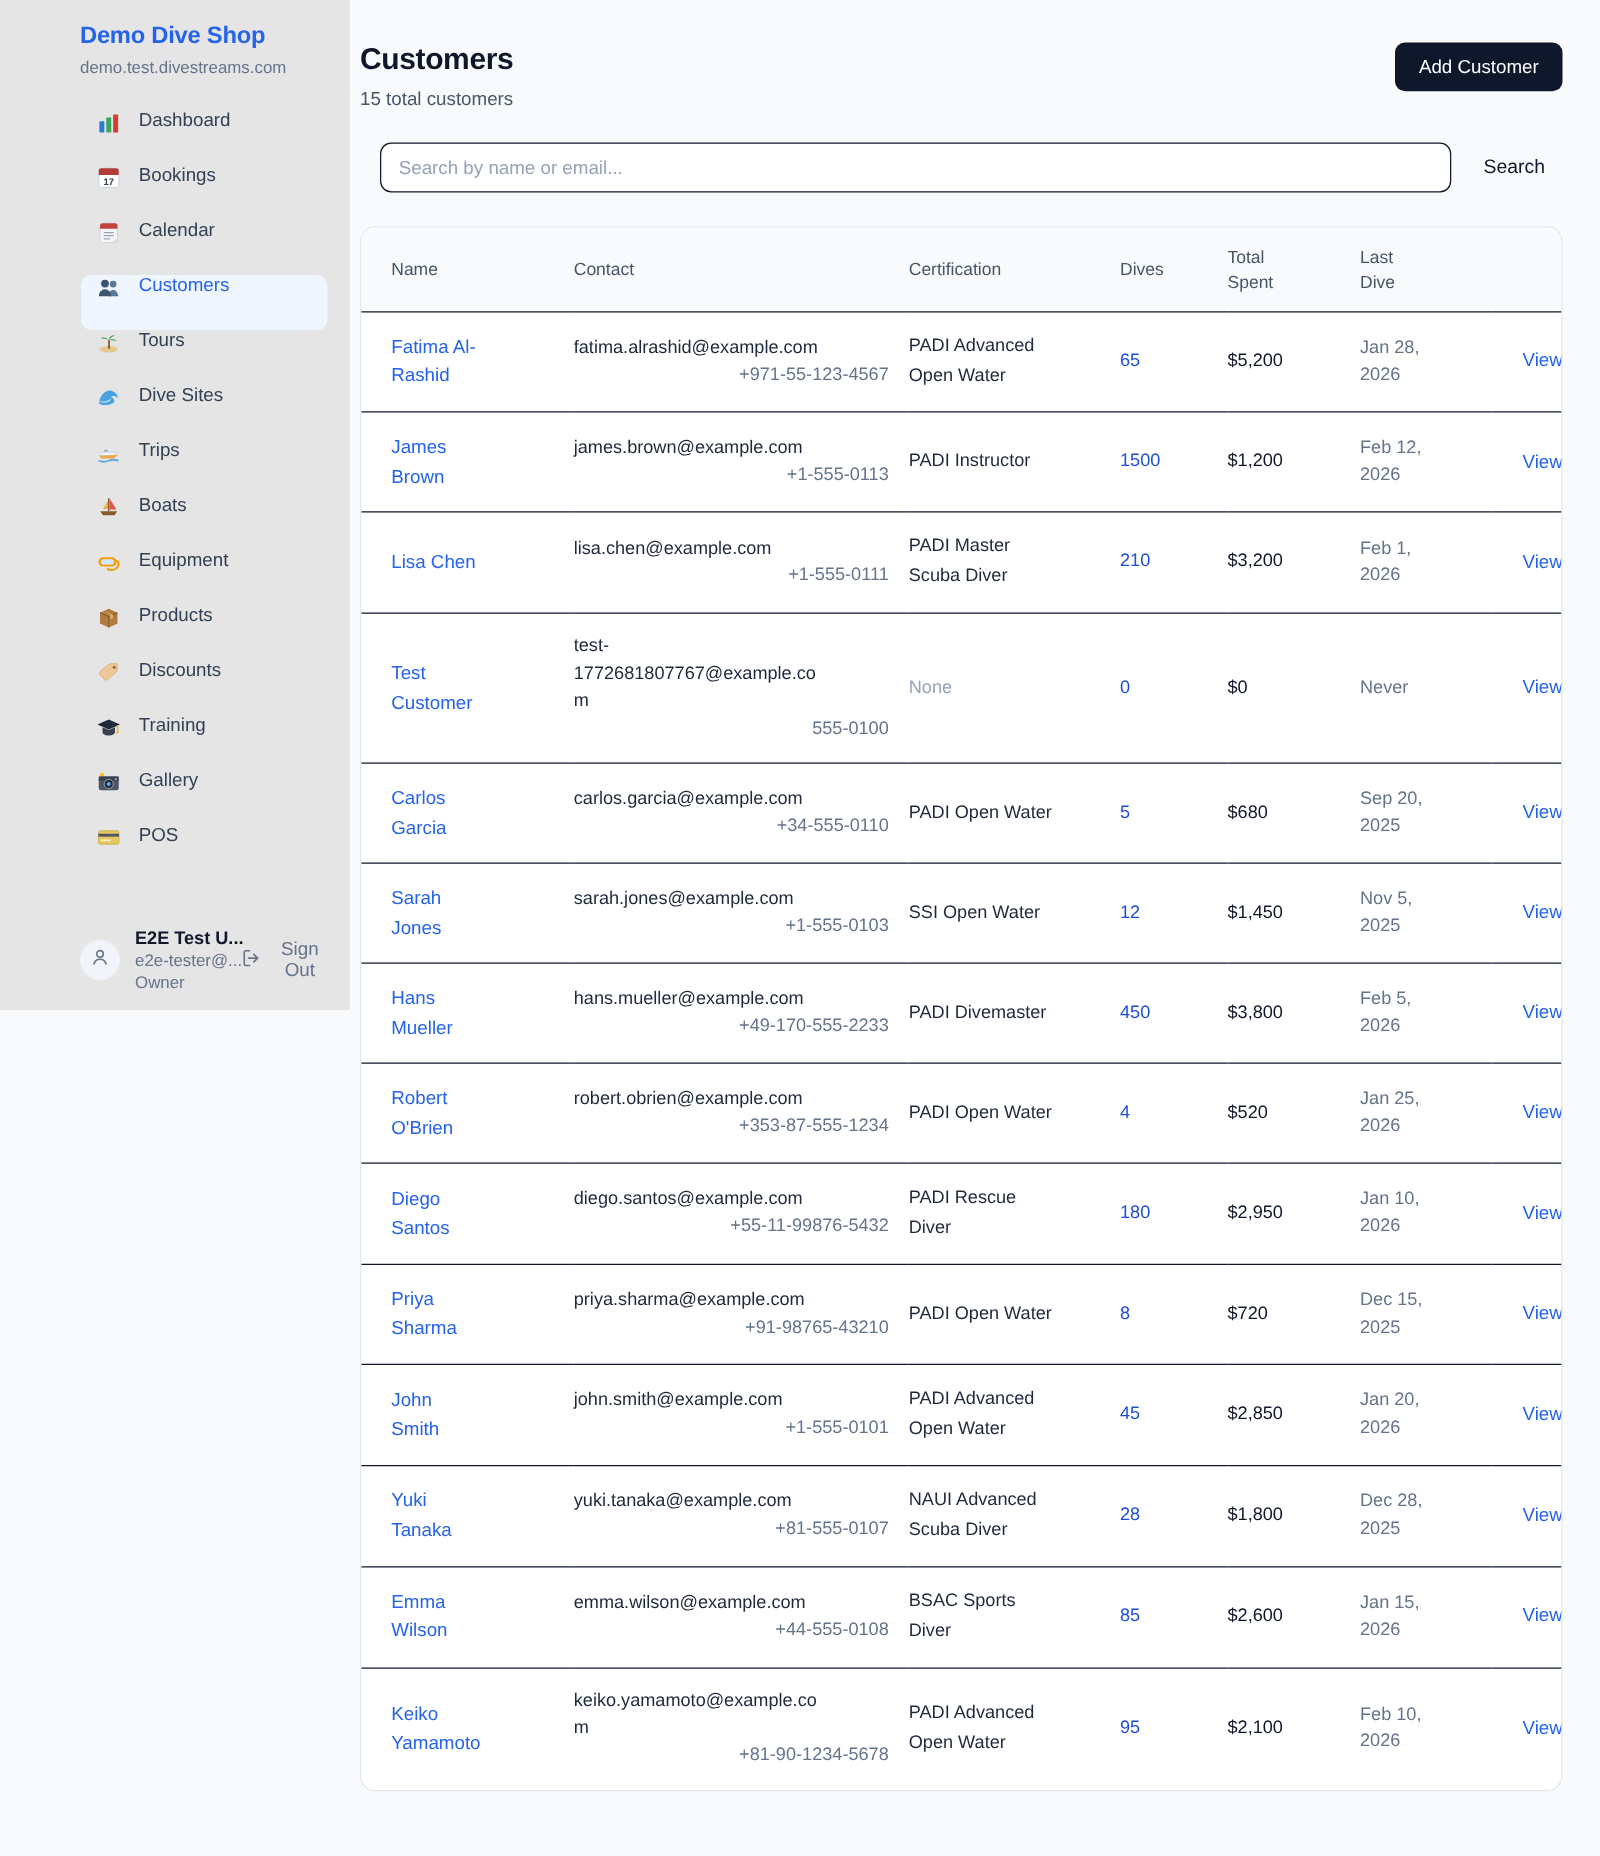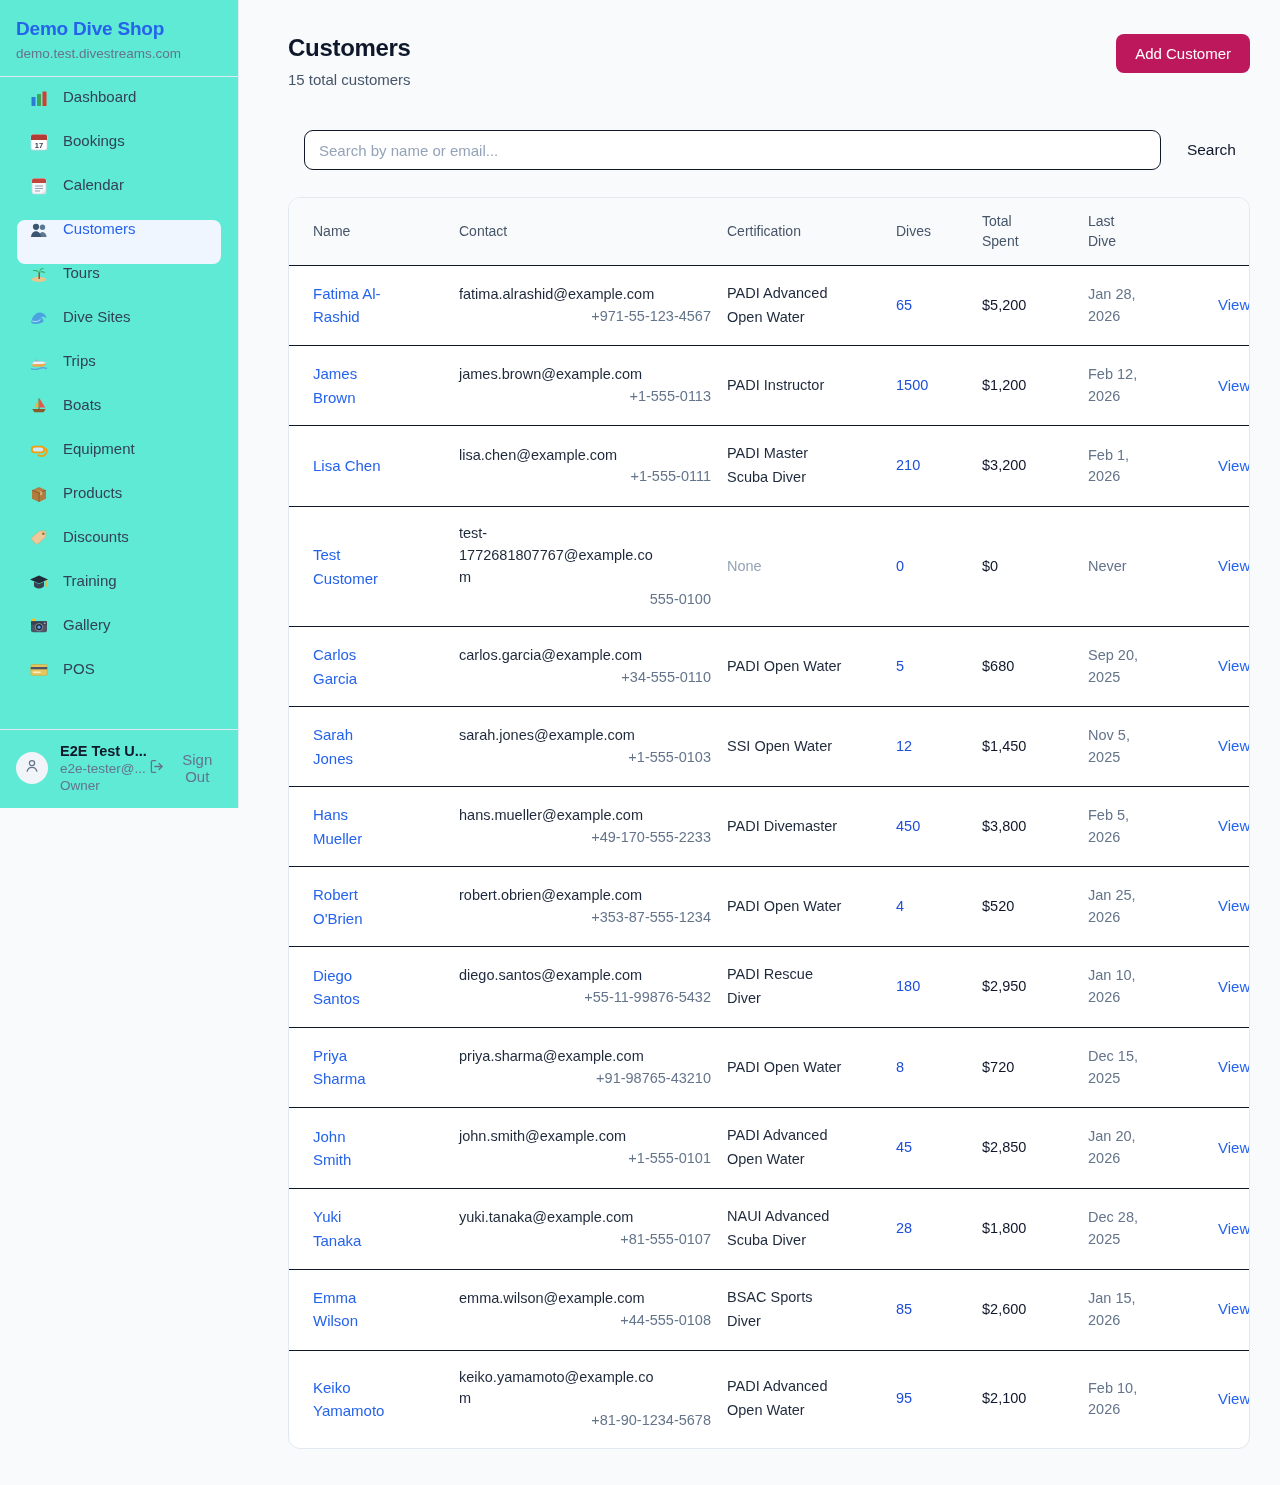--- a/index.html
+++ b/index.html
@@ -4,22 +4,23 @@
 <style>
   * { box-sizing: border-box; }
   html,body { margin:0; padding:0; }
   body {
     width:1280px; height:1485px; overflow:hidden; position:relative;
     background:#f8fafc; color:#0f172a;
     font-family:"Liberation Sans", sans-serif;
   }
   
   .sidebar {
-    position:absolute; top:0; left:0; width:239px; background:#5eead4;
+    position:absolute; top:0; left:0; width:280px; background:#e5e5e5;
     border-right:1px solid #e2e8f0;
+    padding-left:48px;
   }
   .brand { padding:18px 16px 15px; border-bottom:1px solid #e2e8f0; }
   .brand-name { margin:0; font-size:19px; font-weight:700; color:#2563eb; letter-spacing:-.2px; }
   .brand-domain { margin-top:6px; font-size:13.5px; color:#64748b; }
   .nav { padding:11px 17px 4px; }
   .nav-item {
     display:flex; align-items:flex-start; gap:14px; height:44px; padding:0 12px;
     border-radius:8px; font-size:15px; color:#334155; cursor:pointer;
   }
   .nav-item.active { background:#eff6ff; color:#2563eb; font-weight:500; }
@@ -42,24 +43,24 @@
     background:none; border:none; padding:0; font-family:inherit;
     font-size:15px; color:#64748b; cursor:pointer;
   }
   .signout svg { width:17px; height:17px; }
   
   .main { margin-left:256px; padding:34px 30px 20px 32px; }
   .page-head { display:flex; justify-content:space-between; align-items:flex-start; }
   .page-title { margin:0; font-size:24px; font-weight:700; color:#0f172a; letter-spacing:-.3px; }
   .page-subtitle { margin:9px 0 0; font-size:15px; color:#475569; }
   .btn-primary {
-    background:#be185d; color:#fff; border:none; border-radius:8px;
+    background:#0f172a; color:#fff; border:none; border-radius:8px;
     padding:11px 19px; font-size:15px; font-weight:500; font-family:inherit; cursor:pointer;
   }
-  .search-row { margin-top:42px; display:flex; align-items:center;padding-left:16px; }
+  .search-row { margin-top:26px; display:flex; align-items:center;padding-left:16px; }
   .search-input {
     flex:1; height:40px; border:1px solid #0f172a; border-radius:9px;
     padding:0 14px; font-size:15px; font-family:inherit; color:#0f172a; background:#fff; outline:none;
   }
   .search-input::placeholder { color:#94a3b8; }
   .search-btn {
     margin-left:26px; padding:0 14px 0 0; background:none; border:none;
     font-family:inherit; font-size:15.5px; color:#0f172a; cursor:pointer;
   }
   

